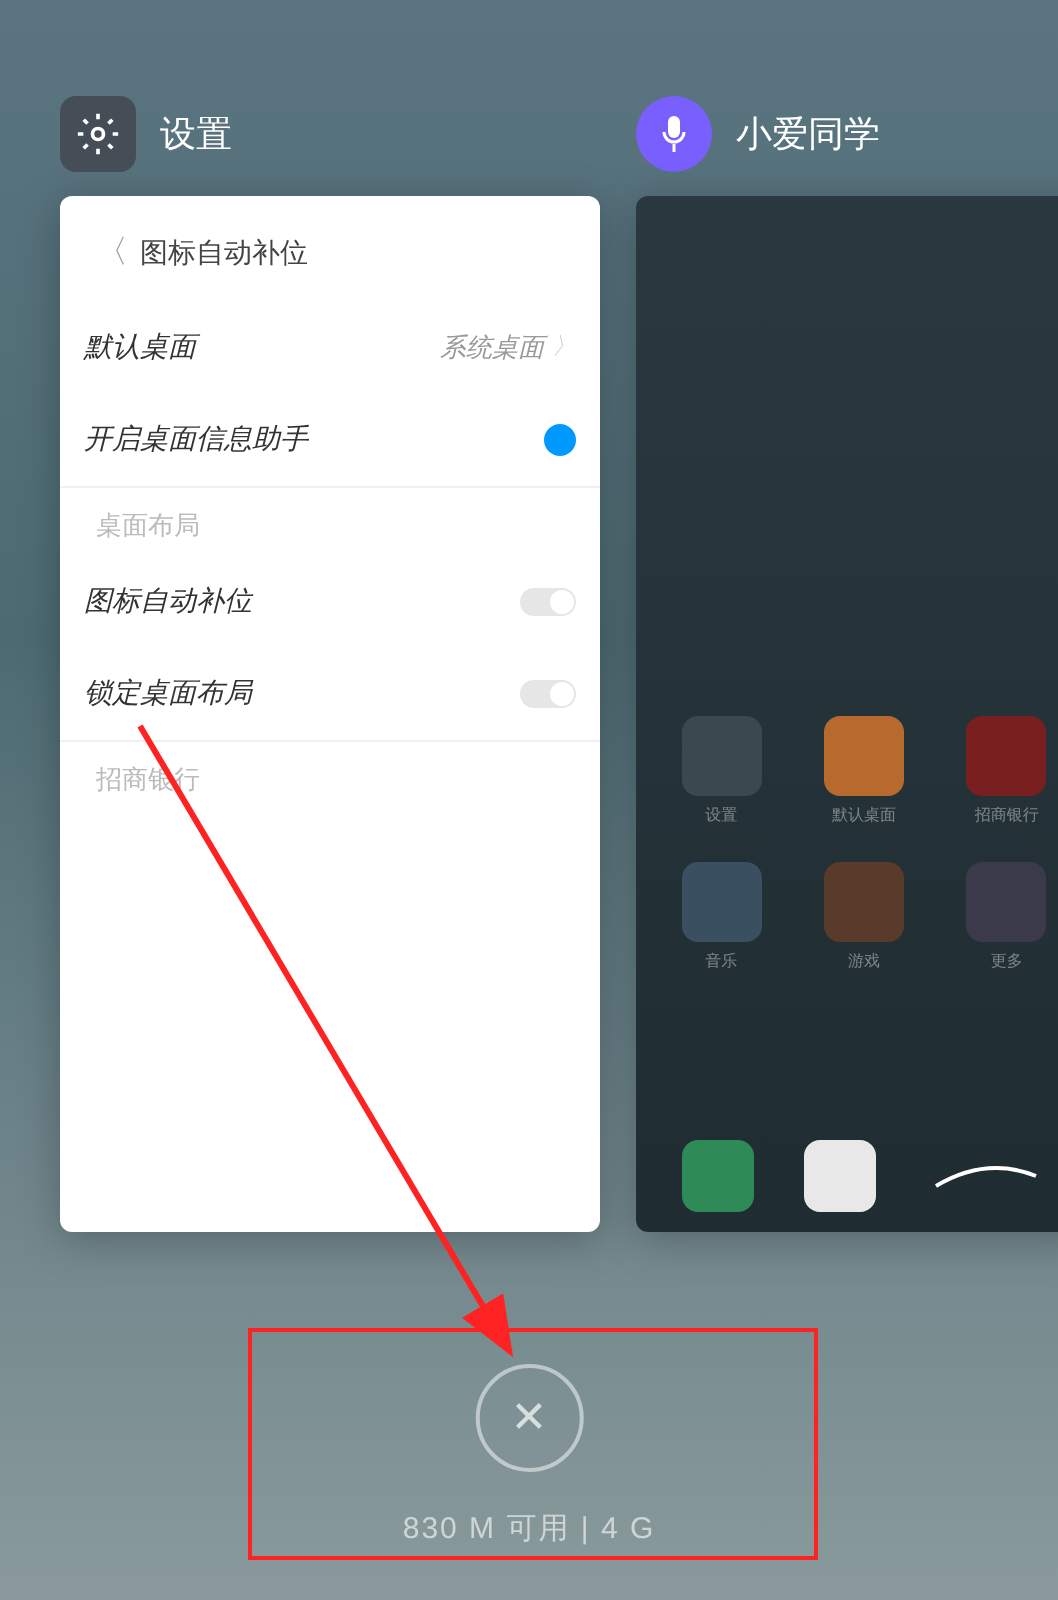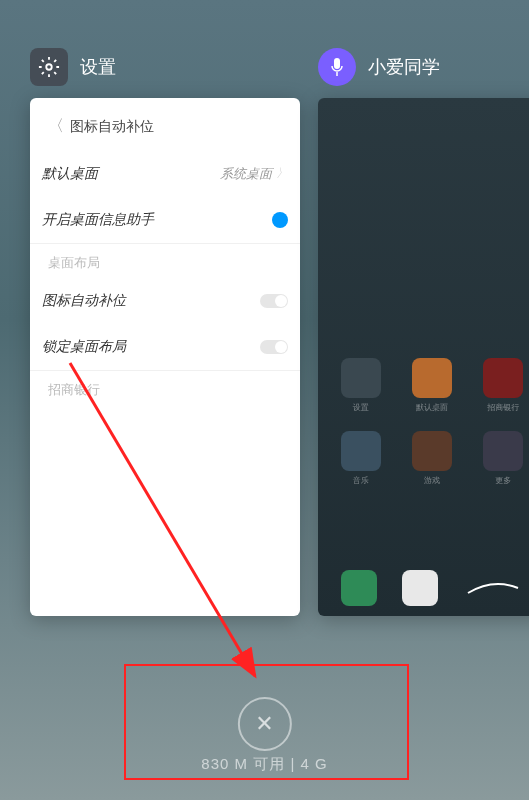--- a/index.html
+++ b/index.html
@@ -161,21 +161,21 @@
   border: 2px solid rgba(255,255,255,0.5);
   border-radius: 50%;
   display: flex;
   align-items: center;
   justify-content: center;
   margin: 0 auto;
   color: rgba(255,255,255,0.7);
   font-size: 22px;
 }
 .mem-text {
-  margin-top: 4px;
+  margin-top: 19px;
   color: rgba(255,255,255,0.6);
   font-size: 15px;
   letter-spacing: 1px;
 }
 .annotation-box {
   position: absolute;
   border: 2px solid #ff2222;
   pointer-events: none;
 }
 .anno-main {

